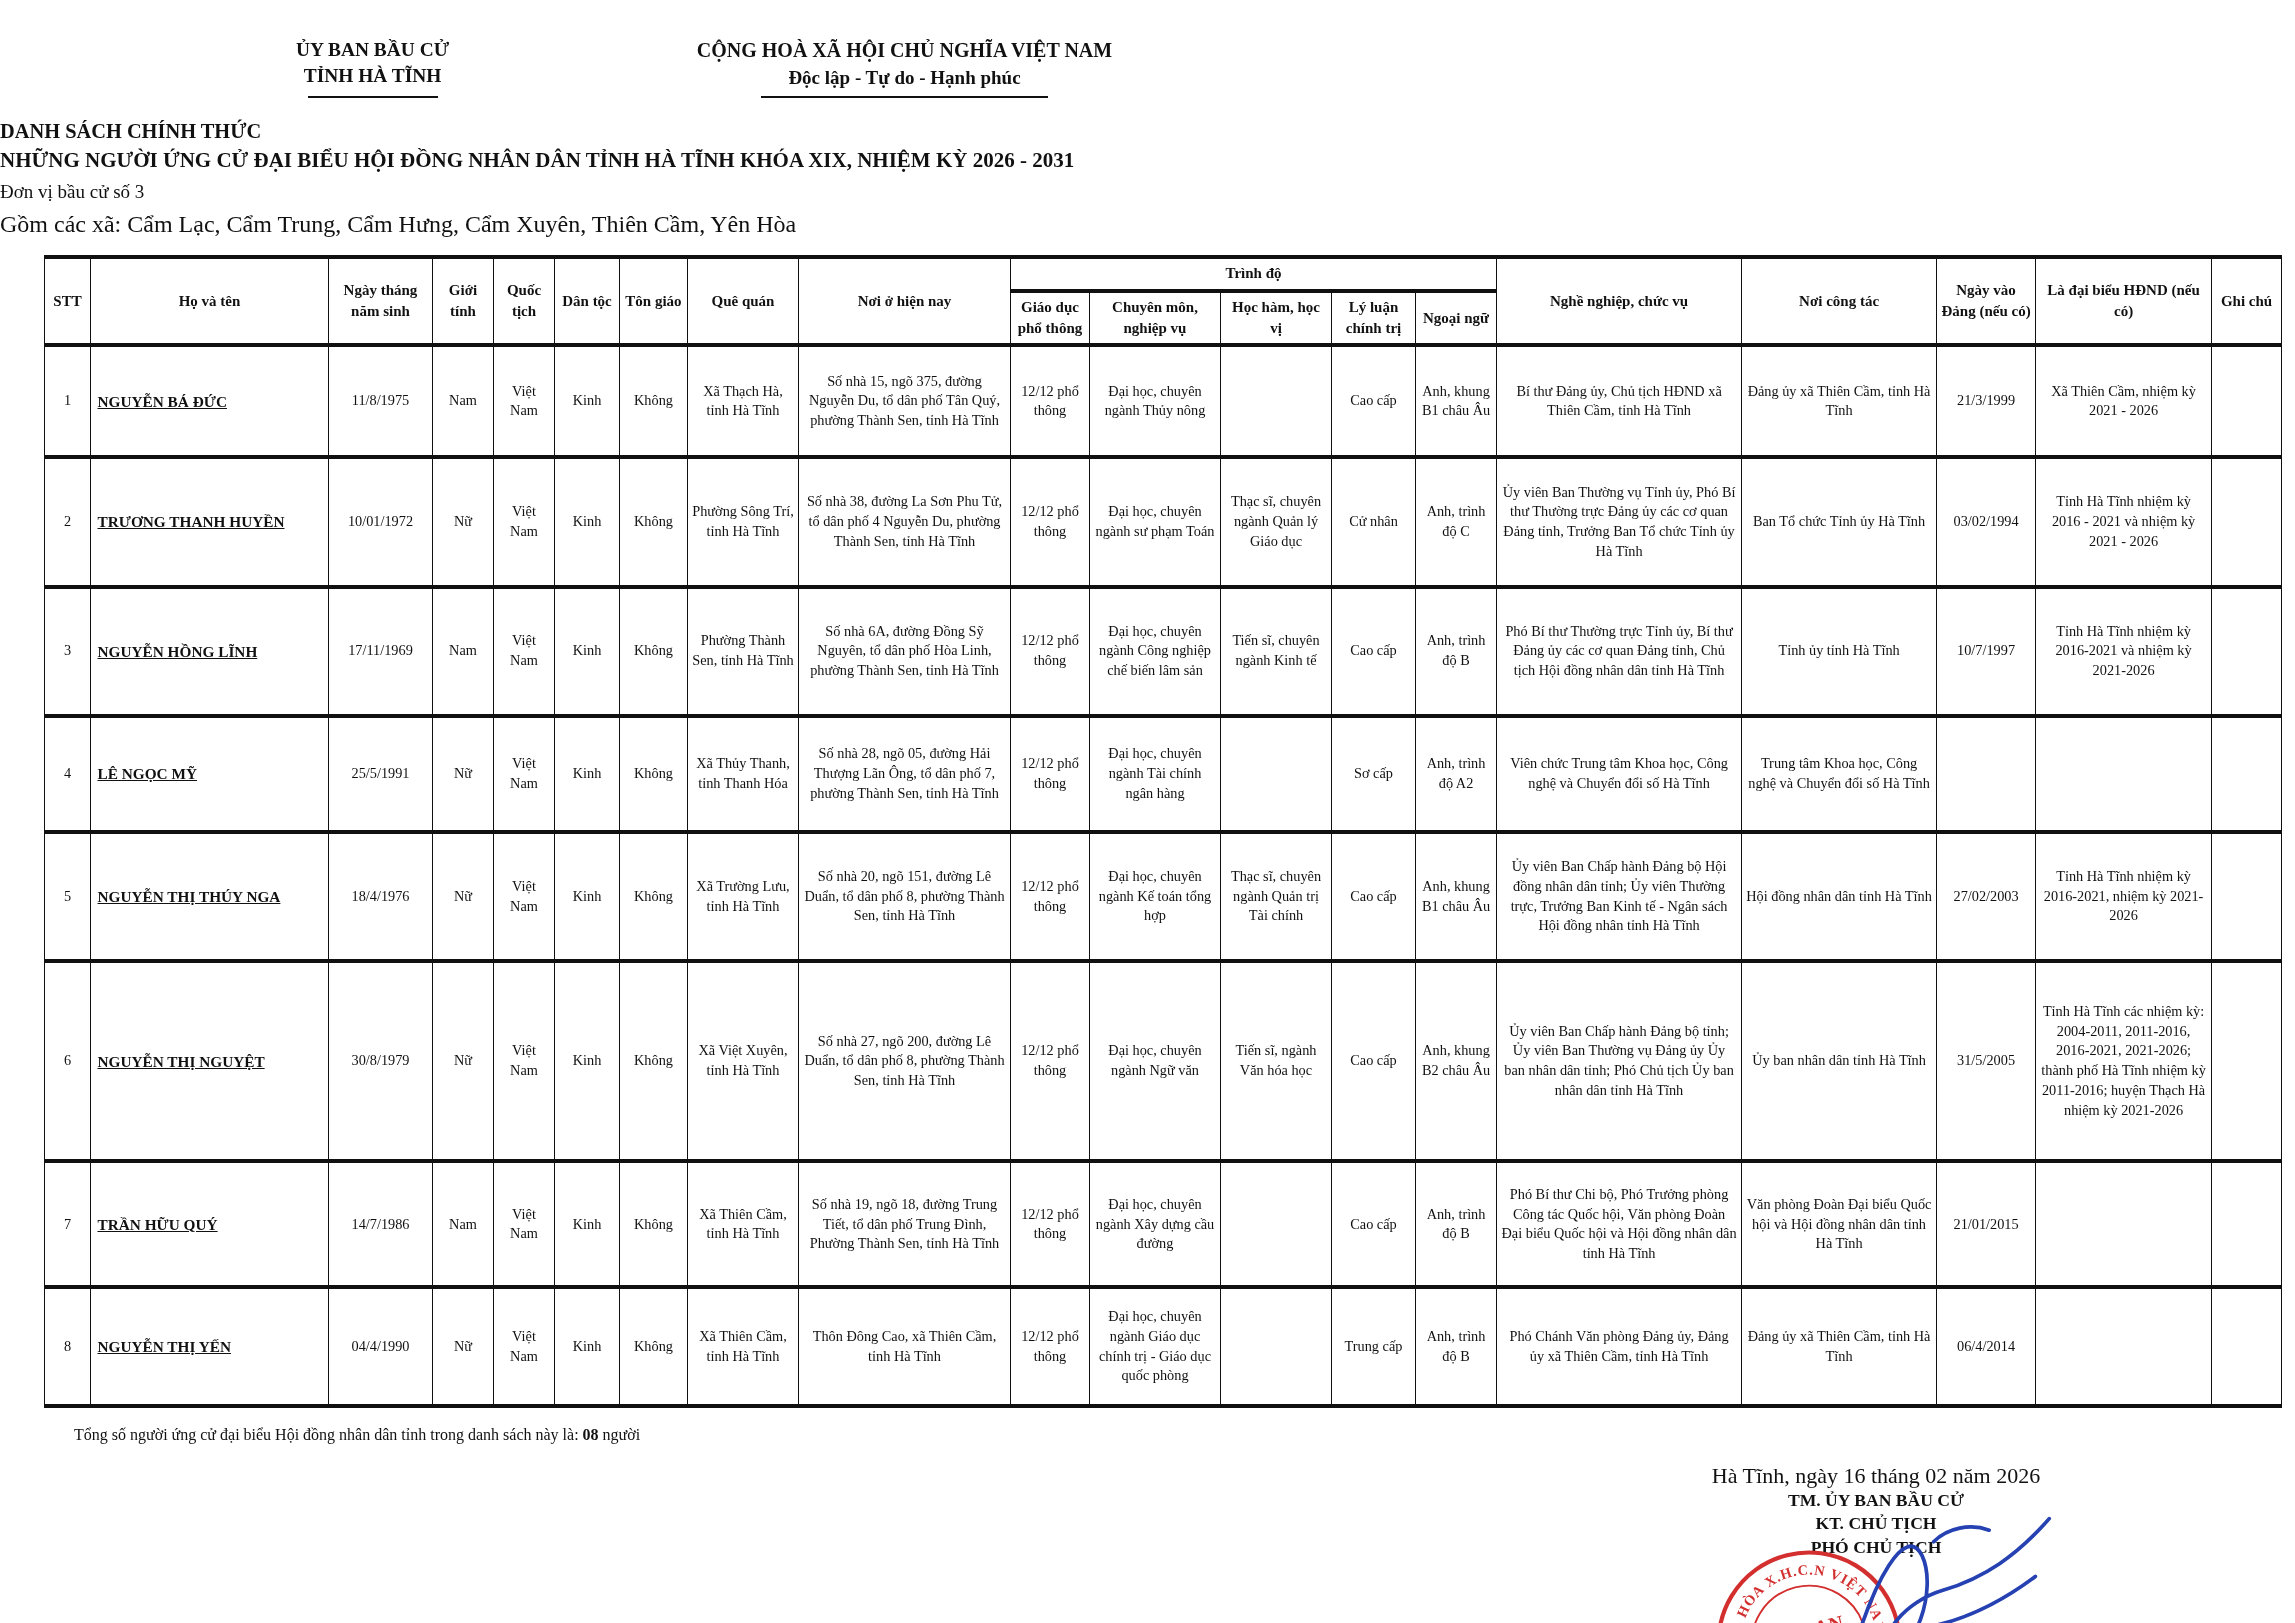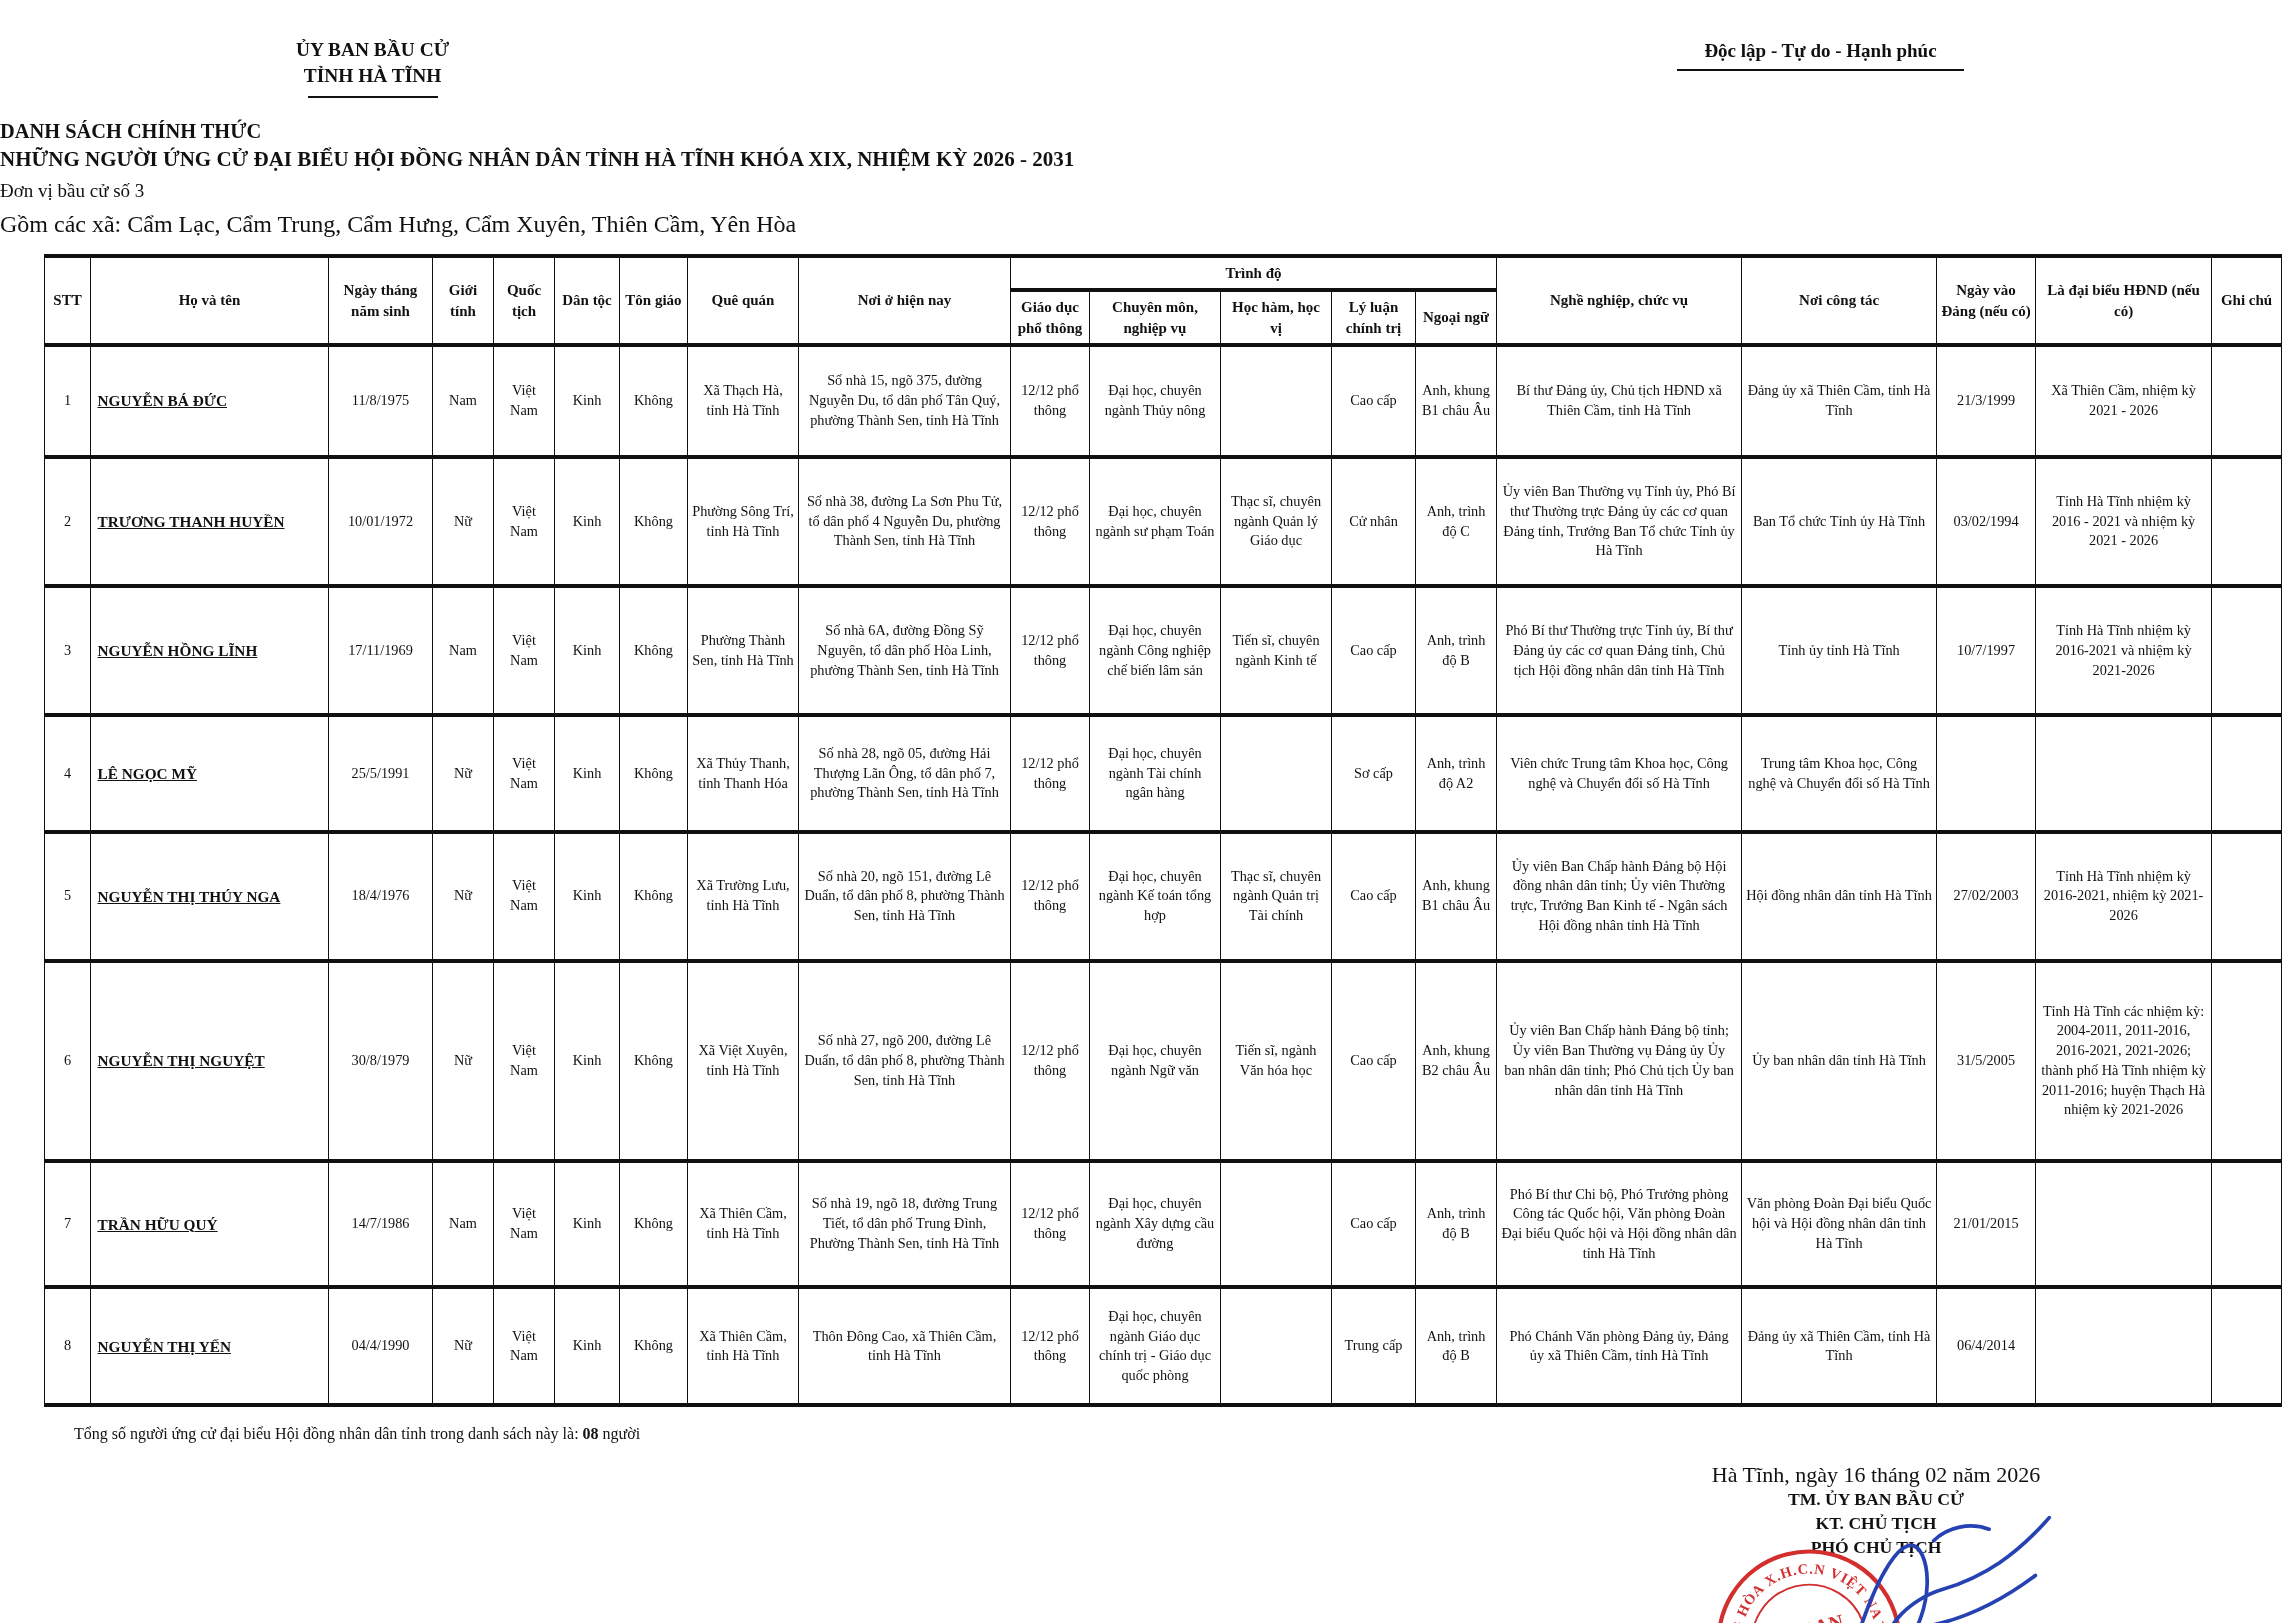--- a/index.html
+++ b/index.html
@@ -6,21 +6,21 @@
   .page{
     position:relative;
     width:2295px;height:1623px;
     background:#ffffff;
     font-family:"Liberation Serif","DejaVu Serif",serif;
     color:#111;
     box-sizing:border-box;
     overflow:hidden;
   }
   
-  .top-header{display:flex;justify-content:space-between;padding-top:37px;gap:40px;}
+  .top-header{display:flex;justify-content:flex-start;padding-top:37px;}
   .org-block{margin-left:176px;text-align:center;width:393px;}
   .org-line{font-weight:bold;font-size:19.4px;line-height:1.35;}
   .org-underline{width:130px;height:2.3px;background:#111;margin:6.5px auto 0;}
   .nat-block{margin-right:139px;text-align:center;width:671px;}
   .nat-line1{font-weight:bold;font-size:20px;line-height:1.35;}
   .nat-line2{font-weight:bold;font-size:19px;line-height:1.5;}
   .nat-underline{width:287px;height:2.3px;background:#111;margin:3.7px auto 0;}
   
   .titles{margin-top:18.5px;}
   .title-1{font-size:20.4px;font-weight:bold;line-height:1.4;}
@@ -57,20 +57,21 @@
 
 <div class="page">
 
   <div class="top-header">
     <div class="org-block">
       <div class="org-line">ỦY BAN BẦU CỬ</div>
       <div class="org-line">TỈNH HÀ TĨNH</div>
       <div class="org-underline"></div>
     </div>
     <div class="nat-block">
+      <div class="nat-line1">CỘNG HOÀ XÃ HỘI CHỦ NGHĨA VIỆT NAM</div>
       <div class="nat-line2">Độc lập - Tự do - Hạnh phúc</div>
       <div class="nat-underline"></div>
     </div>
   </div>
 
   <div class="titles">
     <div class="title-1">DANH SÁCH CHÍNH THỨC</div>
     <div class="title-2">NHỮNG NGƯỜI ỨNG CỬ ĐẠI BIỂU HỘI ĐỒNG NHÂN DÂN TỈNH HÀ TĨNH KHÓA XIX, NHIỆM KỲ 2026 - 2031</div>
     <div class="title-3">Đơn vị bầu cử số 3</div>
     <div class="title-4">Gồm các xã: Cẩm Lạc, Cẩm Trung, Cẩm Hưng, Cẩm Xuyên, Thiên Cầm, Yên Hòa</div>

